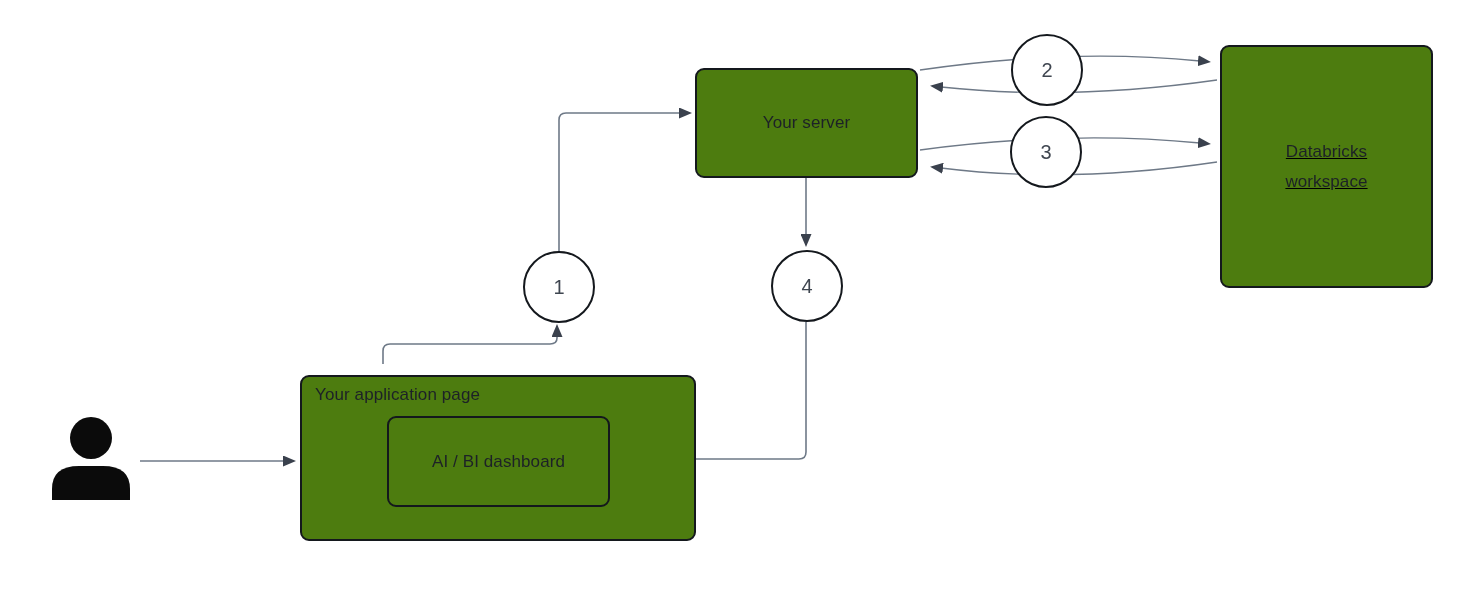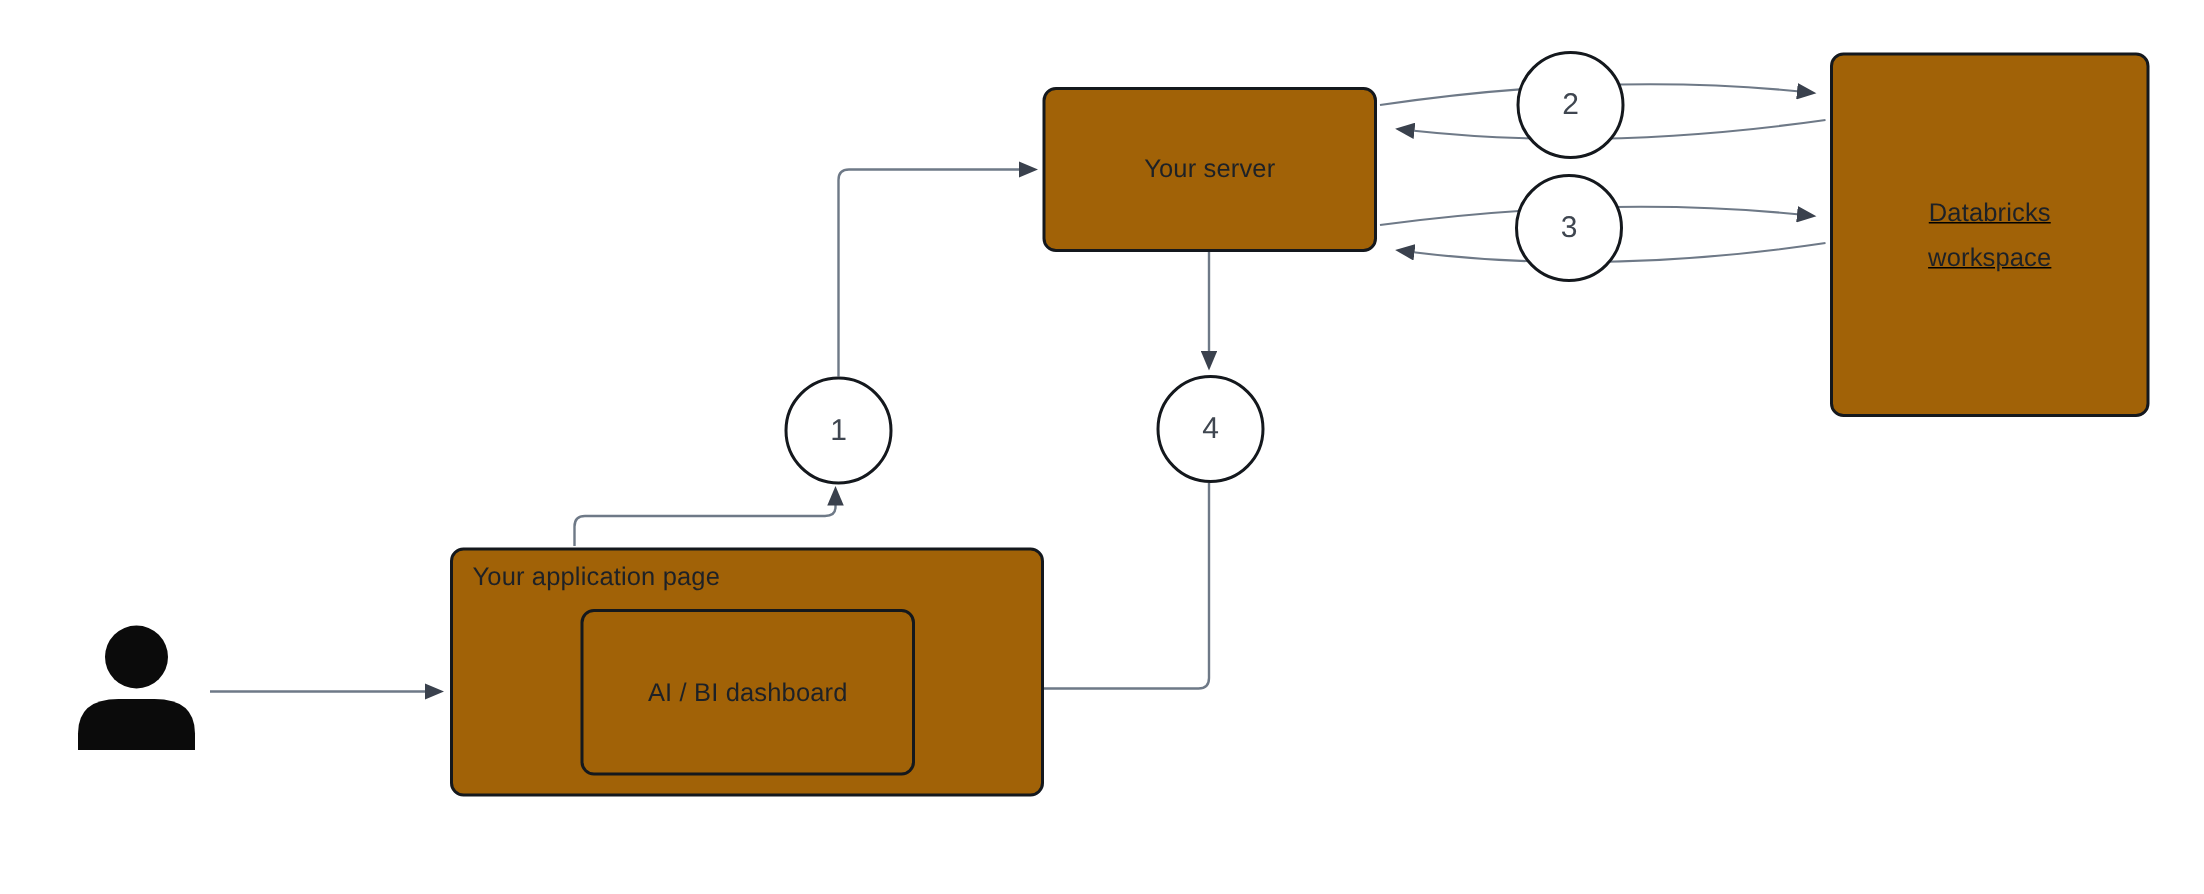--- a/index.html
+++ b/index.html
@@ -17,23 +17,24 @@
   }
   .arrow-layer {
     position: absolute;
     left: 0; top: 0;
     width: 1469px;
     height: 596px;
   }
   .node {
     position: absolute;
     box-sizing: border-box;
-    background: #a16207;
+    background: #4d7c0f;
     border: 2px solid #14181d;
     border-radius: 9px;
+    margin-top: 10px;
   }
   .node-label {
     color: #1d2127;
     font-size: 17px;
     letter-spacing: 0.1px;
   }
   .node.centered {
     display: flex;
     align-items: center;
     justify-content: center;
@@ -43,21 +44,21 @@
     left: 300px; top: 365px;
     width: 396px; height: 166px;
   }
   #app-page-label {
     position: absolute;
     left: 13px; top: 8px;
     white-space: nowrap;
   }
   #dashboard-box {
     left: 387px; top: 406px;
-    width: 223px; height: 111px;
+    width: 223px; height: 91px;
   }
   #server-box {
     left: 695px; top: 58px;
     width: 223px; height: 110px;
   }
   #workspace-box {
     left: 1220px; top: 35px;
     width: 213px; height: 243px; text-decoration: underline;
   }
   #workspace-box .node-label {

